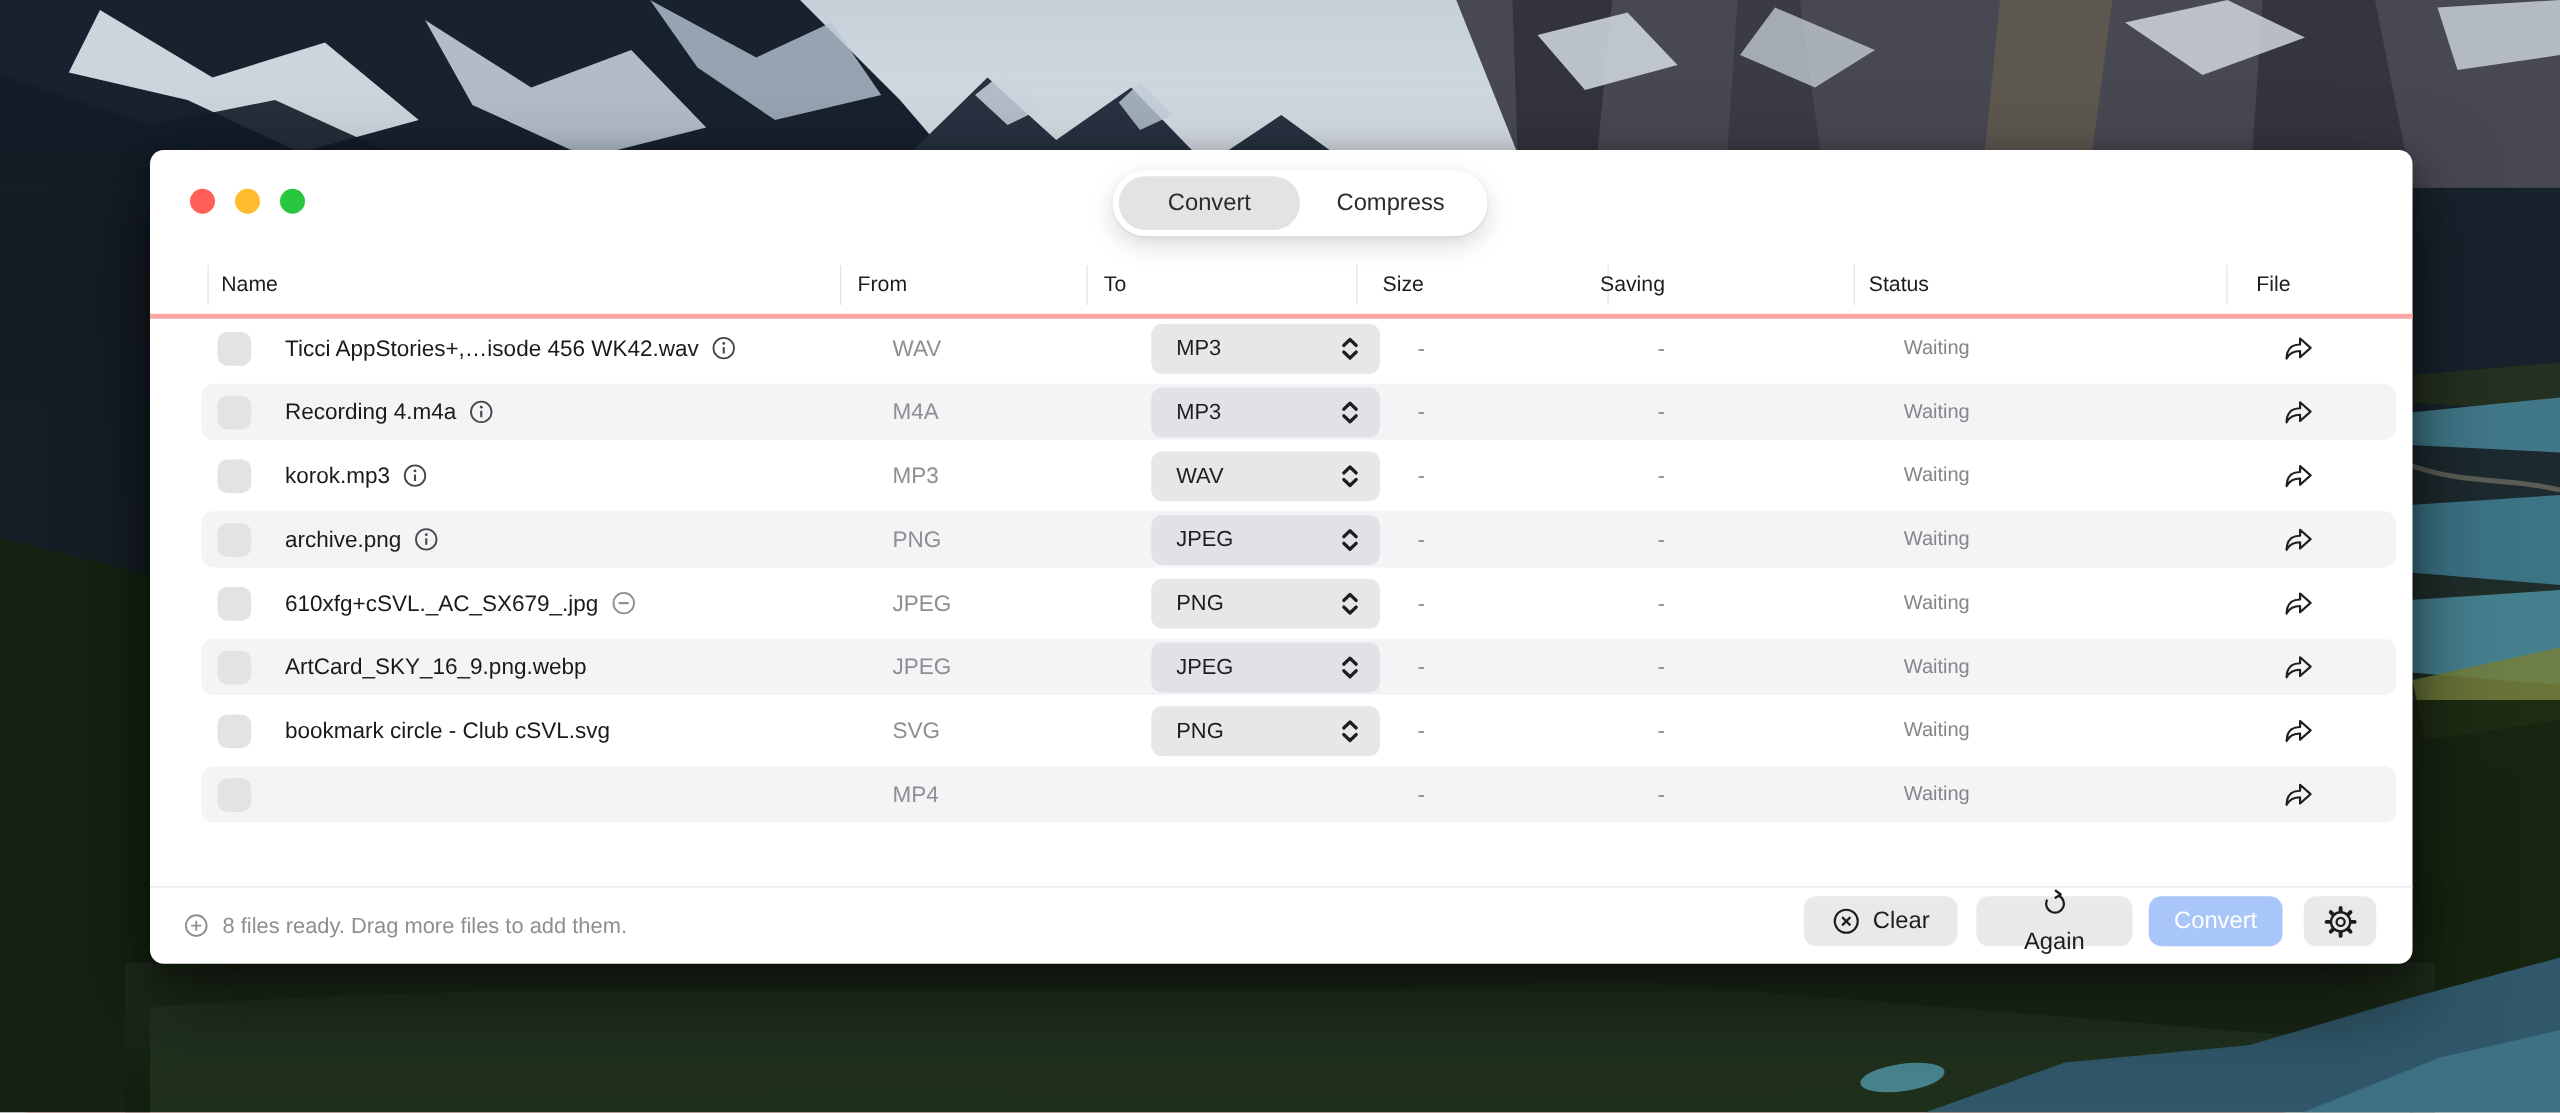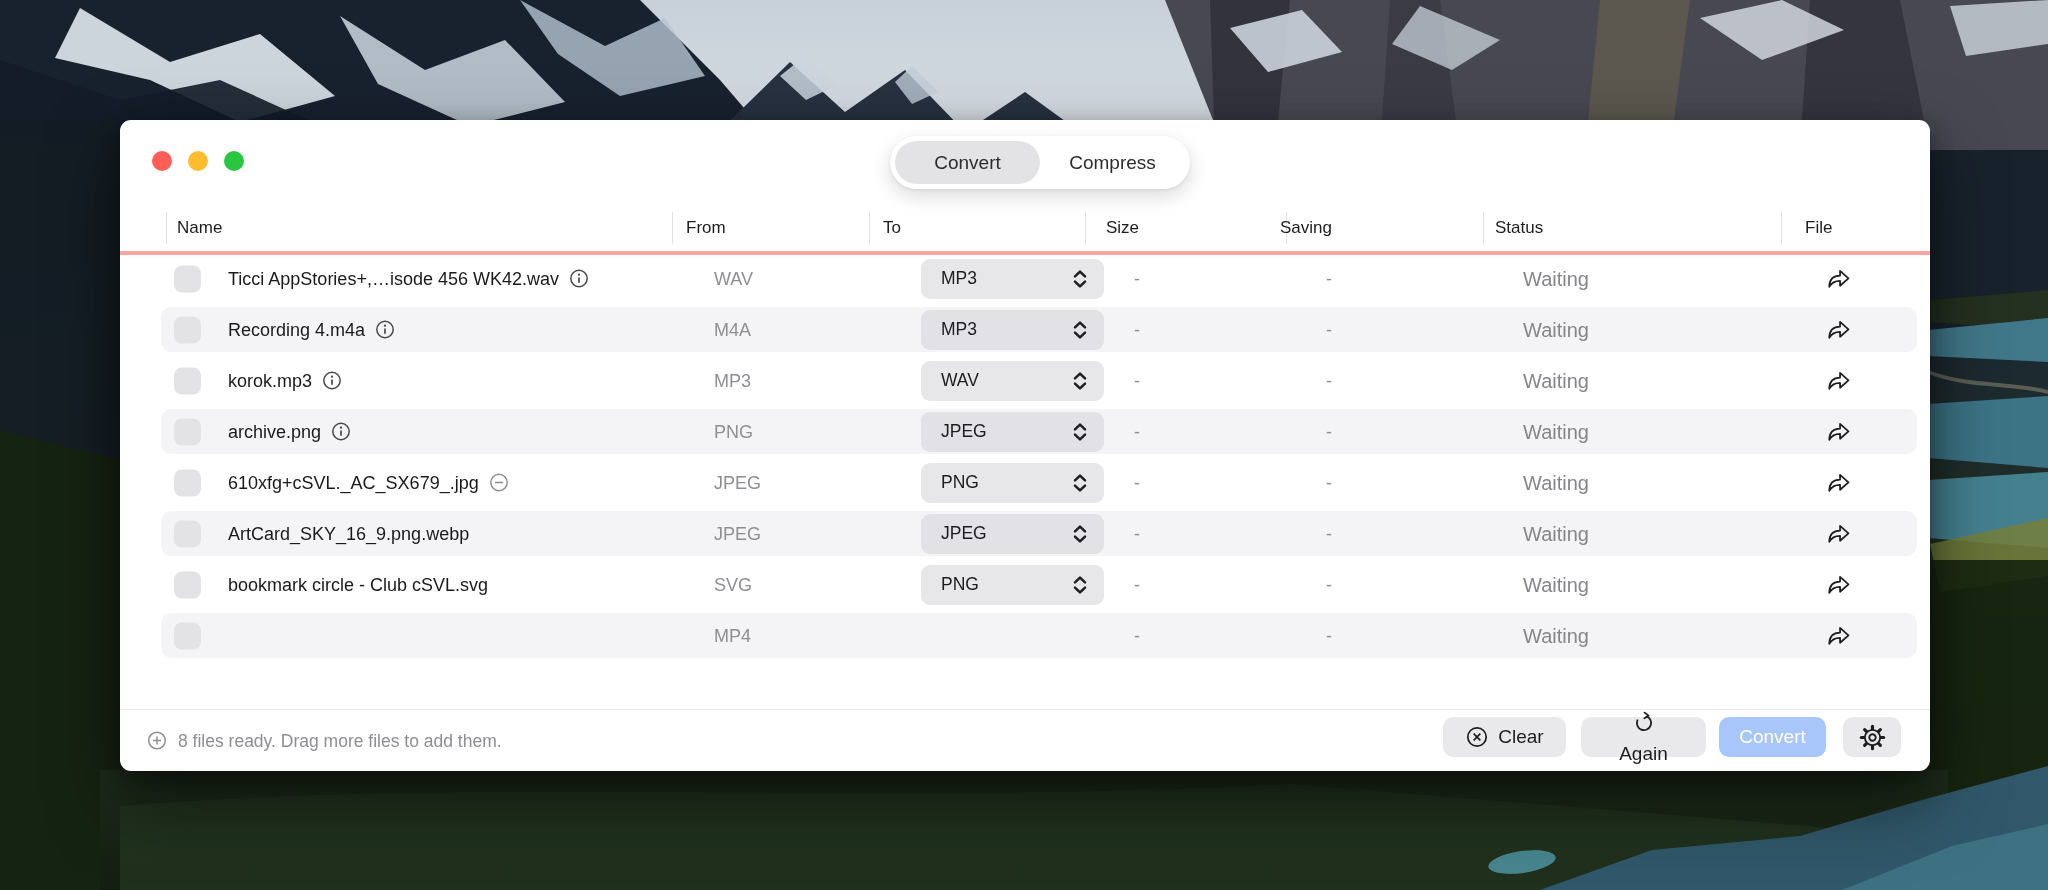--- a/index.html
+++ b/index.html
@@ -42,21 +42,21 @@
   .badge{display:flex;align-items:center;}
   .from{left:566px;font-size:18px;color:#8e8e93;}
   .select{left:773px;width:183px;height:40px;border-radius:9px;background:#e7e7ea;
     display:flex;align-items:center;cursor:default;}
   .row.shaded .select{background:#e2e2e6;}
   .selval{margin-left:20px;flex:1;font-size:17.5px;color:#1d1d1f;}
   .chev{margin-right:13px;display:flex;}
   .dash{font-size:18px;color:#8e8e93;}
   .size{left:986px;}
   .saving{left:1178px;}
-  .status{left:1375px;font-size:20px;color:#85858a;}
+  .status{left:1375px;font-size:16px;color:#85858a;}
   .share{left:1672px;width:36px;height:36px;background:none;border:none;padding:0;
     display:flex;align-items:center;justify-content:center;}
 
   
   .footer{position:absolute;left:0;right:0;bottom:0;height:61px;border-top:1px solid #e8e8ea;}
   .fstatus{position:absolute;left:27px;top:50%;transform:translateY(-50%);
     display:flex;align-items:center;gap:11px;color:#8e8e93;font-size:17.5px;white-space:nowrap;text-align:center;}
   .btn{position:absolute;top:7px;height:40px;border:none;border-radius:10px;background:#e9e9eb;
     display:flex;align-items:center;justify-content:center;gap:9px;font-size:19px;color:#1d1d1f;
     font-family:inherit;padding:0;}

